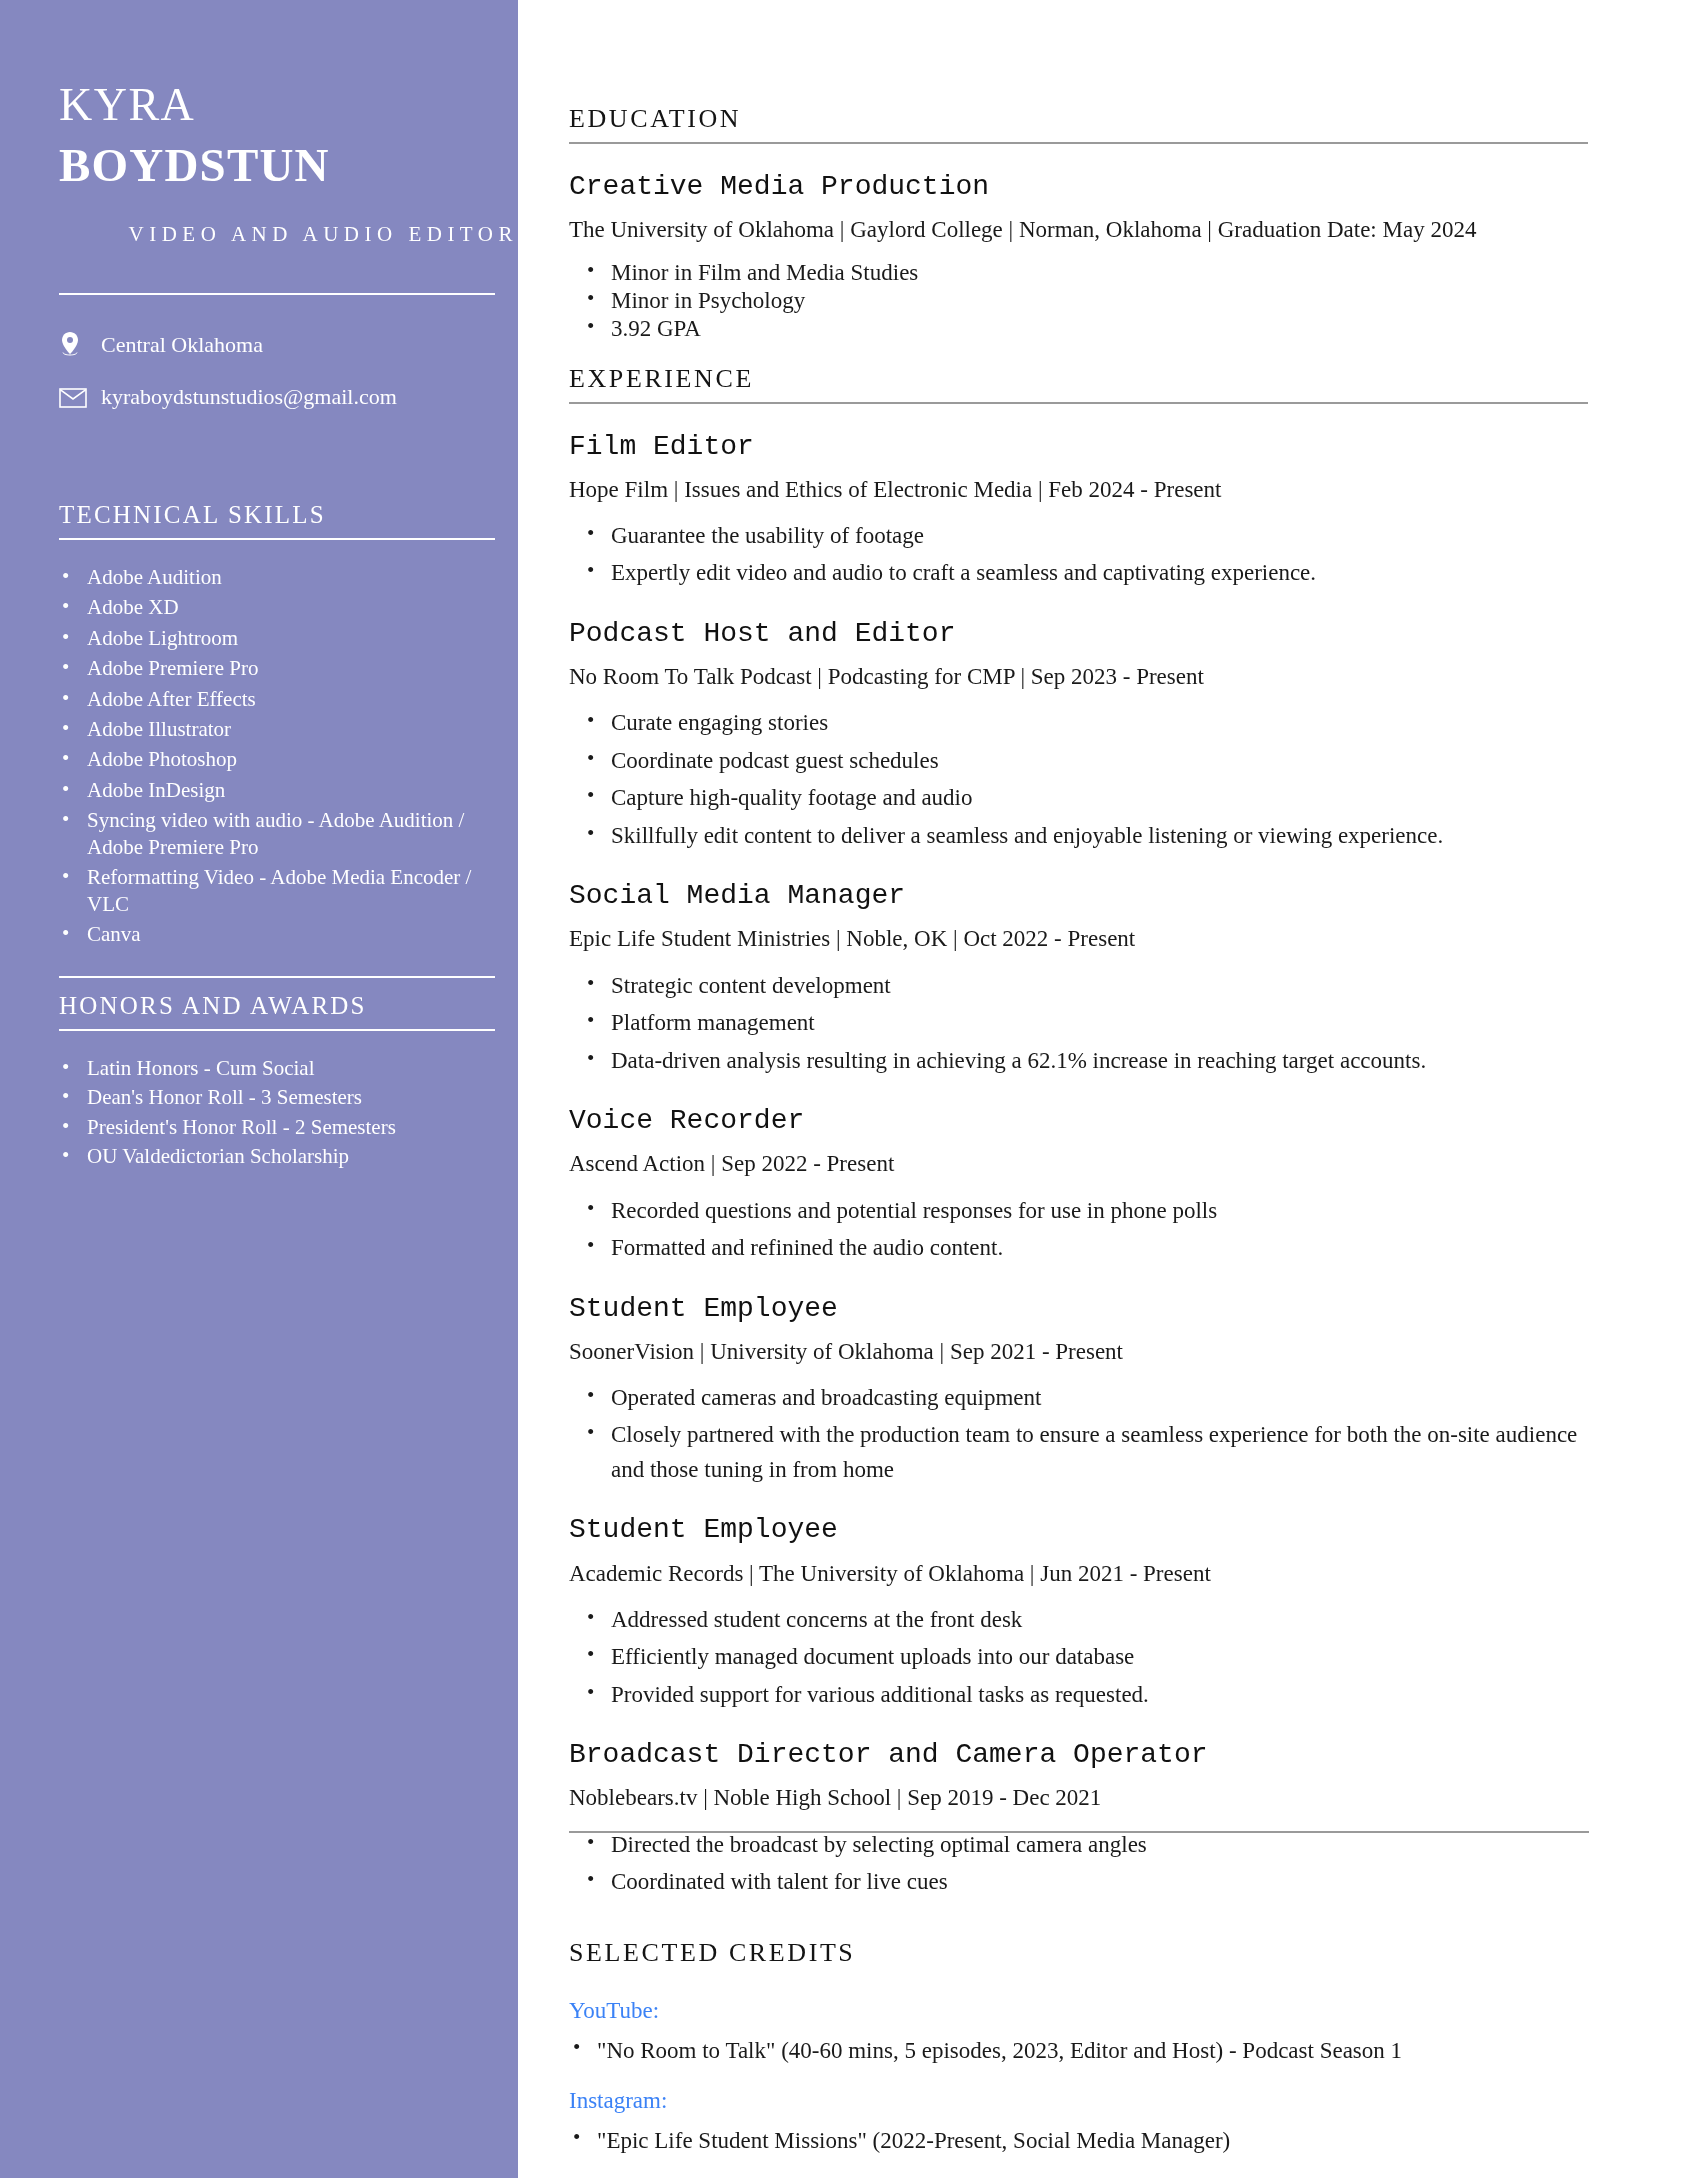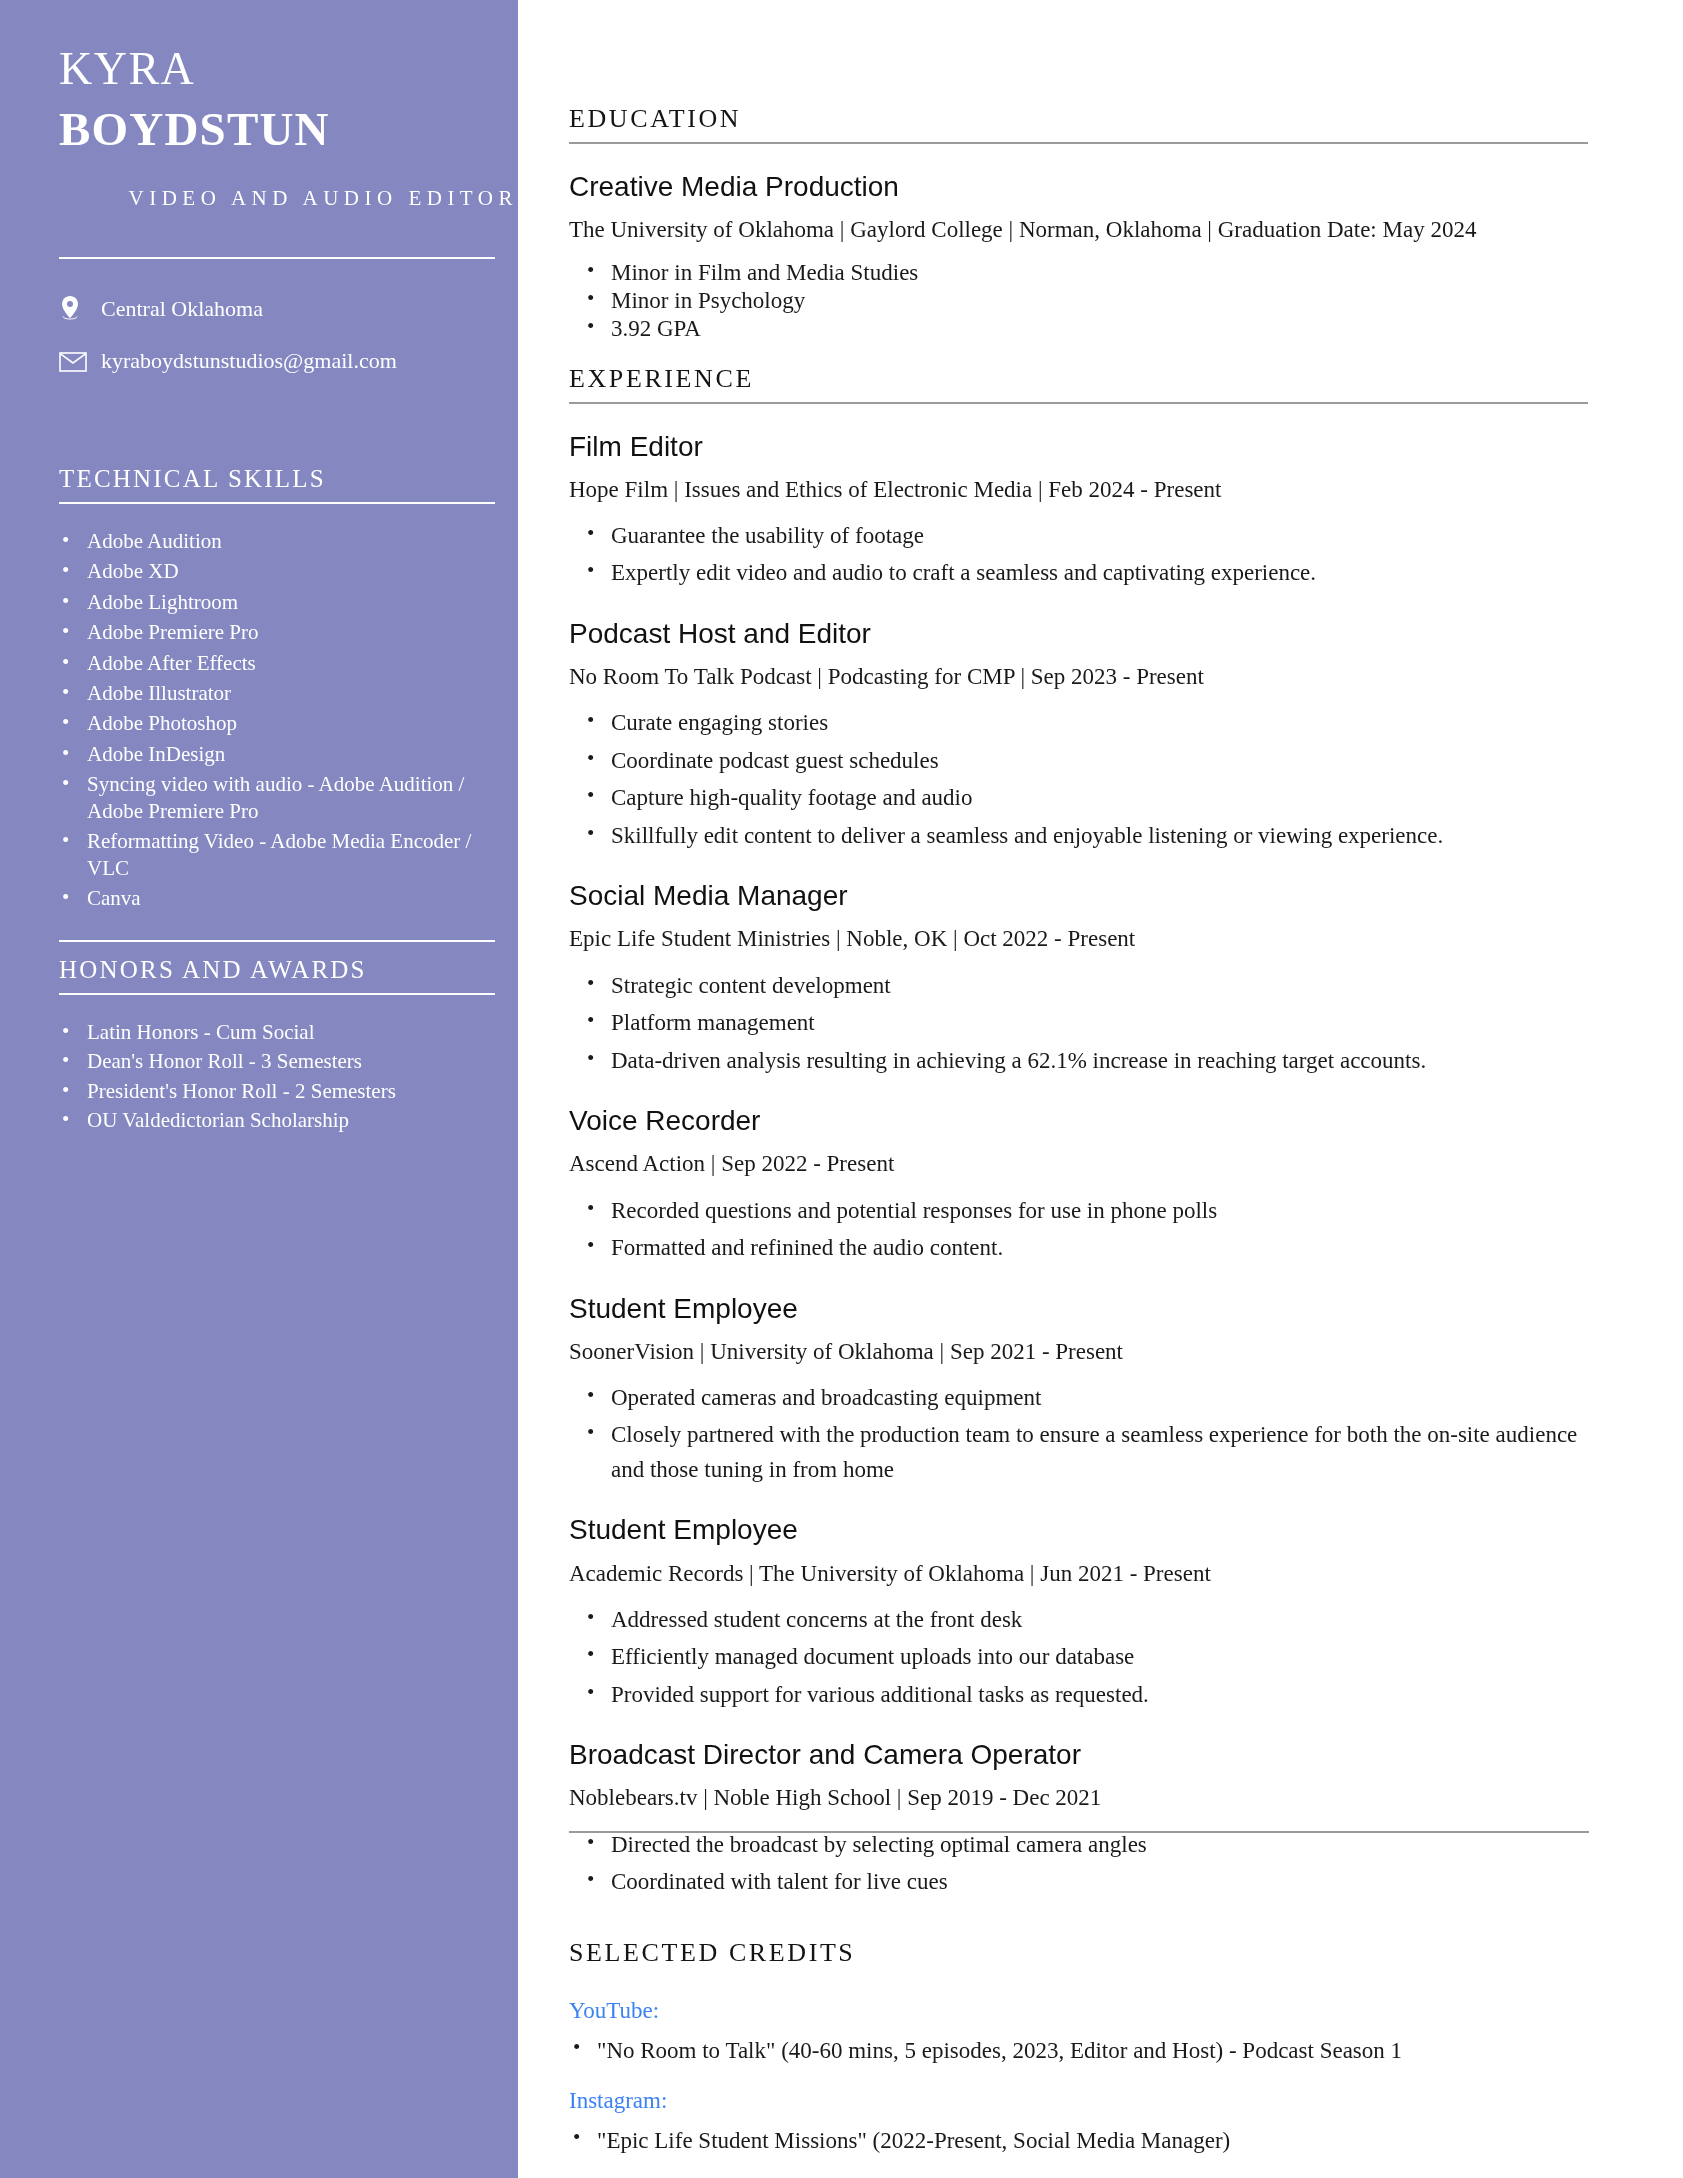--- a/index.html
+++ b/index.html
@@ -20,21 +20,21 @@
   
   .sidebar {
     position: absolute;
     left: 0; top: 0;
     width: 518px;
     height: 2178px;
     background: #8588c0;
     box-sizing: border-box;
     color: #ffffff;
   }
-  .name-block { padding: 42px 0 0 59px; }
+  .name-block { padding: 78px 0 0 59px; }
   .name-first {
     font-family: "Liberation Serif", "DejaVu Serif", serif;
     font-size: 46px;
     letter-spacing: 1.5px;
     line-height: 1.18;
     font-weight: 400;
     color: #ffffff;
   }
   .name-last {
     font-family: "Liberation Serif", "DejaVu Serif", serif;
@@ -140,21 +140,21 @@
     width: 100%;
   }
   .ed-title-top { padding-top: 104px; }
 
   .entry { margin-top: 26px; }
   .entry-title {
     font-size: 28px;
     font-weight: 400;
     line-height: 1.18;
     color: #111111;
-    font-family: Liberation Sans, sans-serif;
+    font-family: Liberation Mono, monospace;
   }
   .entry-meta {
     font-size: 23px;
     line-height: 1.32;
     color: #1a1a1a;
     margin-top: 12px;
   }
   .entry-list {
     list-style: none;
     margin: 14px 0 0 0;

